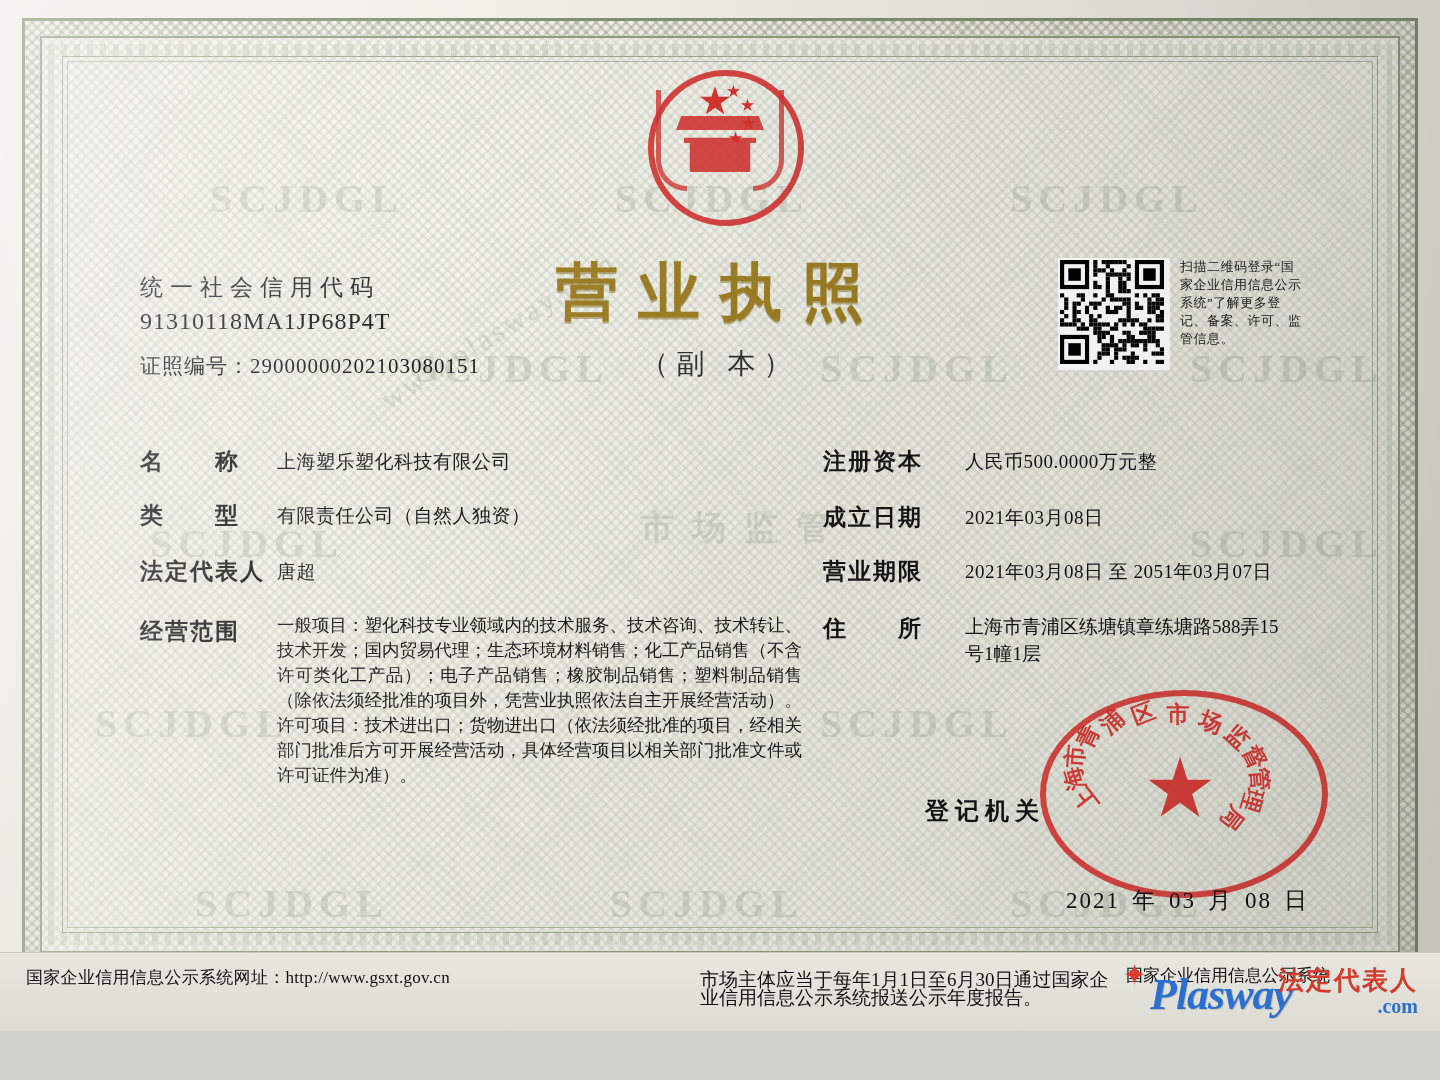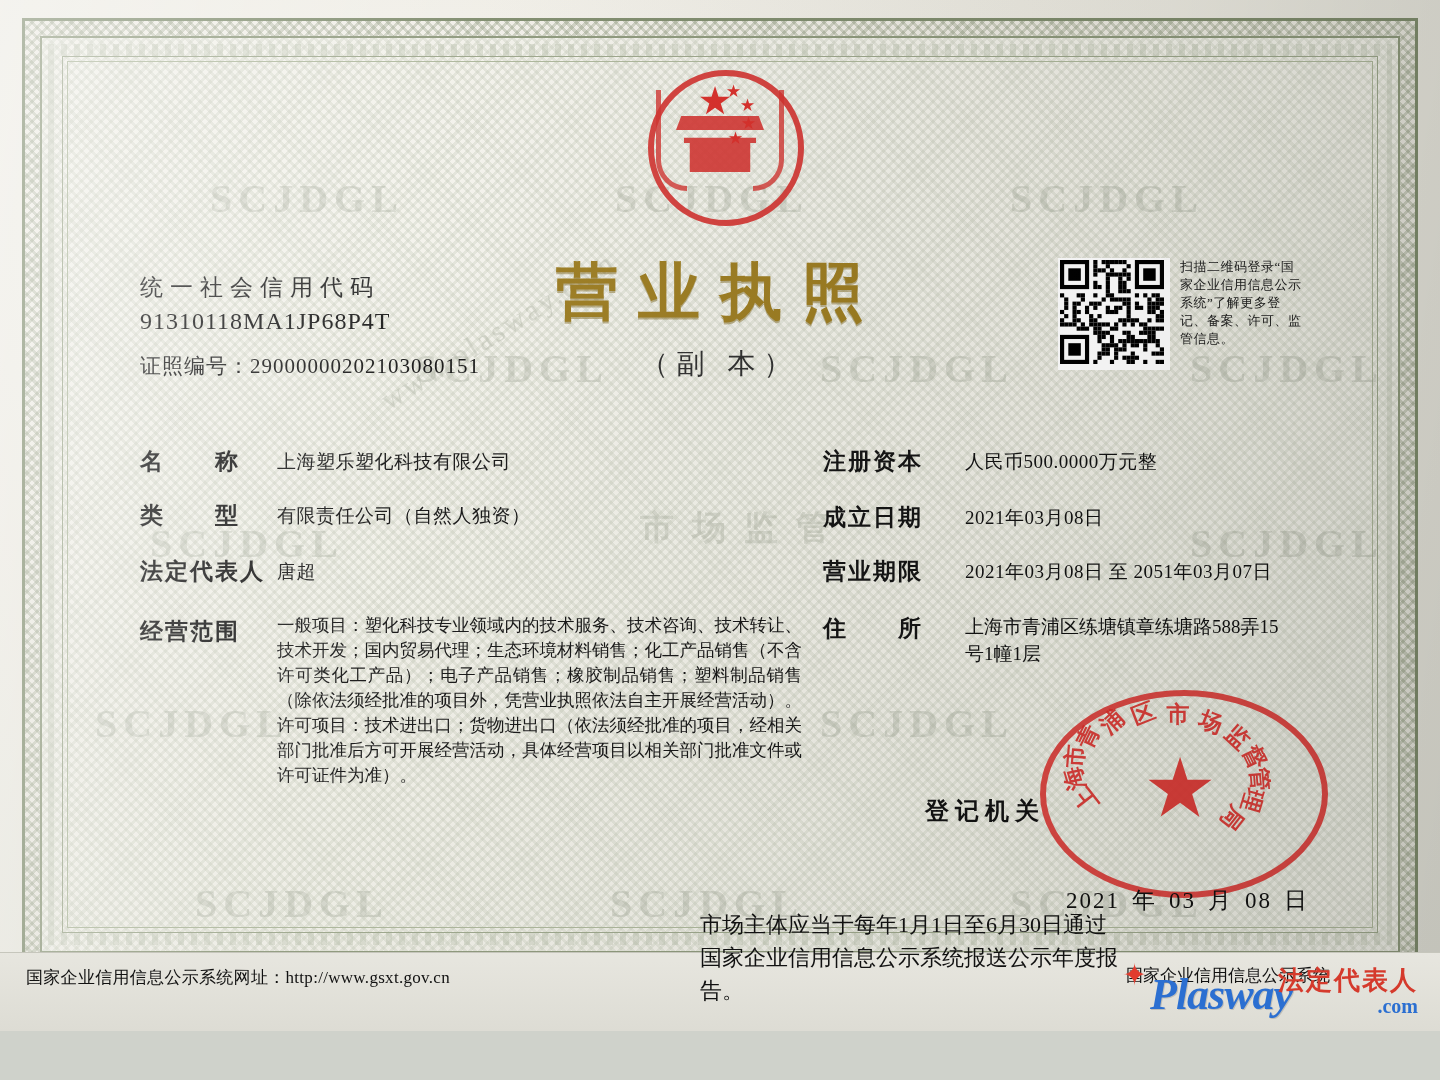--- a/index.html
+++ b/index.html
@@ -198,21 +198,21 @@
   
   .footer{
     position:absolute;left:0;bottom:0;width:1440px;height:78px;
     background:linear-gradient(180deg,#e7e6df 0%, #dddcd4 100%);
     border-top:1px solid #c6c6bc;
   }
   .footer-left{
     position:absolute;left:26px;bottom:42px;font-size:17px;color:#111;letter-spacing:.3px;
   }
   .footer-mid{
-    position:absolute;left:700px;bottom:24px;width:420px;font-size:22px;line-height:33px;color:#111;font-family:Liberation Serif, serif;
+    position:absolute;left:700px;bottom:24px;width:420px;font-size:19px;line-height:18px;color:#111;font-family:Liberation Serif, serif;
   }
   .footer-right{
     position:absolute;right:110px;bottom:44px;font-size:17px;color:#111;
   }
   .logo{
     position:absolute;right:10px;bottom:6px;width:300px;height:70px;
   }
   .logo .plas{
     position:absolute;left:20px;top:14px;font-size:44px;font-style:italic;font-weight:bold;
     color:#2b6fd1;font-family:"Liberation Serif",serif;letter-spacing:-1px;

